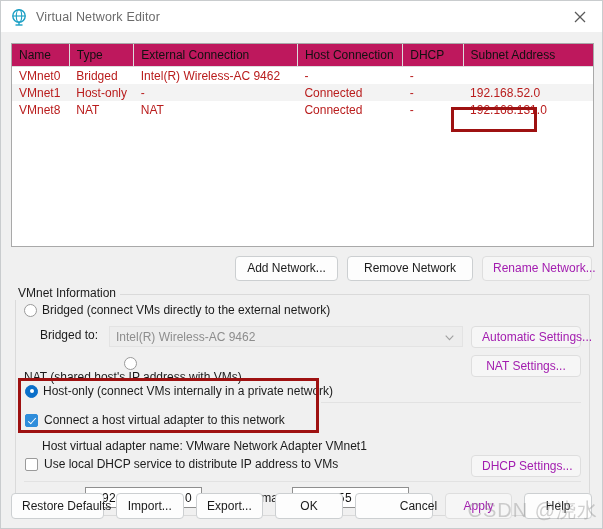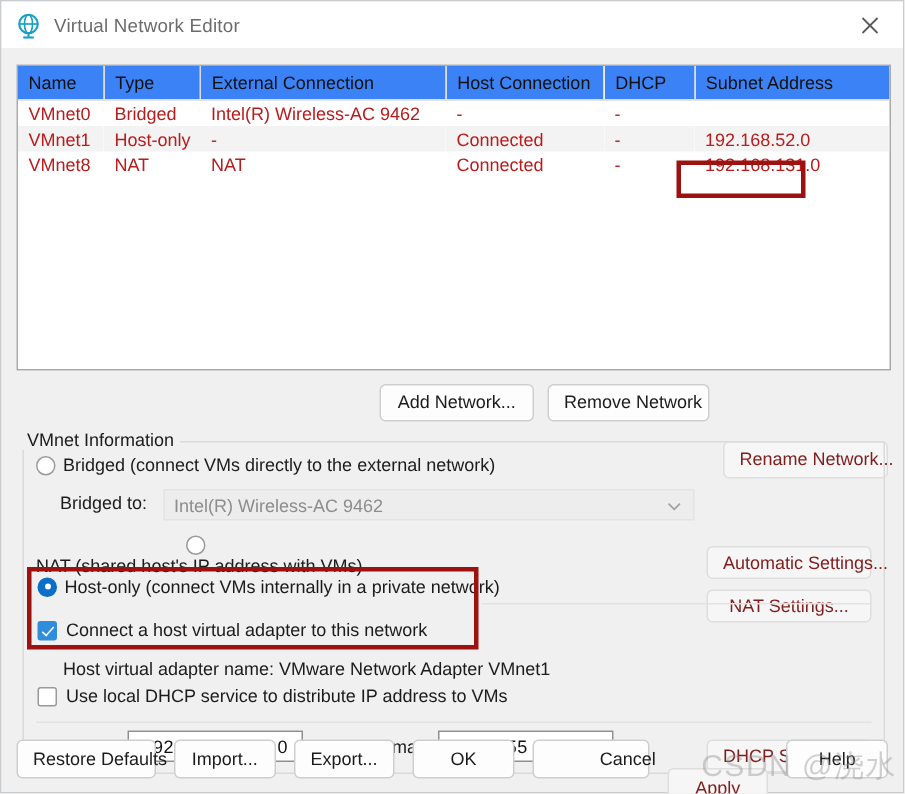--- a/index.html
+++ b/index.html
@@ -88,21 +88,21 @@
     border-collapse: collapse;
     width: 100%;
     table-layout: fixed;
     font-size: 12px;
   }
   table.nets th {
     font-weight: normal;
     text-align: left;
     height: 22px;
     padding: 0 0 0 7px;
-    background: #3b82f6;
+    background: #be185d;
     border-right: 1px solid #dcdcdc;
     border-bottom: 1px solid #dcdcdc;
     color: #111;
     vertical-align: middle;
     white-space: nowrap;
     overflow: hidden;
   }
   table.nets th:last-child { border-right: none; }
   table.nets td {
     height: 17px;
@@ -151,23 +151,23 @@
     background: #fdfdfd;
     border: 1px solid #cccfd1;
     border-radius: 4px;
     height: 25px;
     line-height: 23px;
     padding: 0 10px;
     text-align: center;
     box-sizing: border-box;
     white-space: nowrap;
   }
-  .btn.disabled { color: #7f1d1d; background: #f6f6f6; border-color: #dedede; margin-top: 38px; }
+  .btn.disabled { color: #a21caf; background: #f6f6f6; border-color: #dedede; }
   .btn.w-add { width: 103px; }
-  .btn.w-remove { width: 108px; }
+  .btn.w-remove { width: 126px; }
   .btn.w-rename { width: 110px; }
 
   
   .groupbox {
     position: absolute;
     left: 14px;
     top: 262px;
     width: 575px;
     height: 222px;
     border: 1px solid #dadada;

